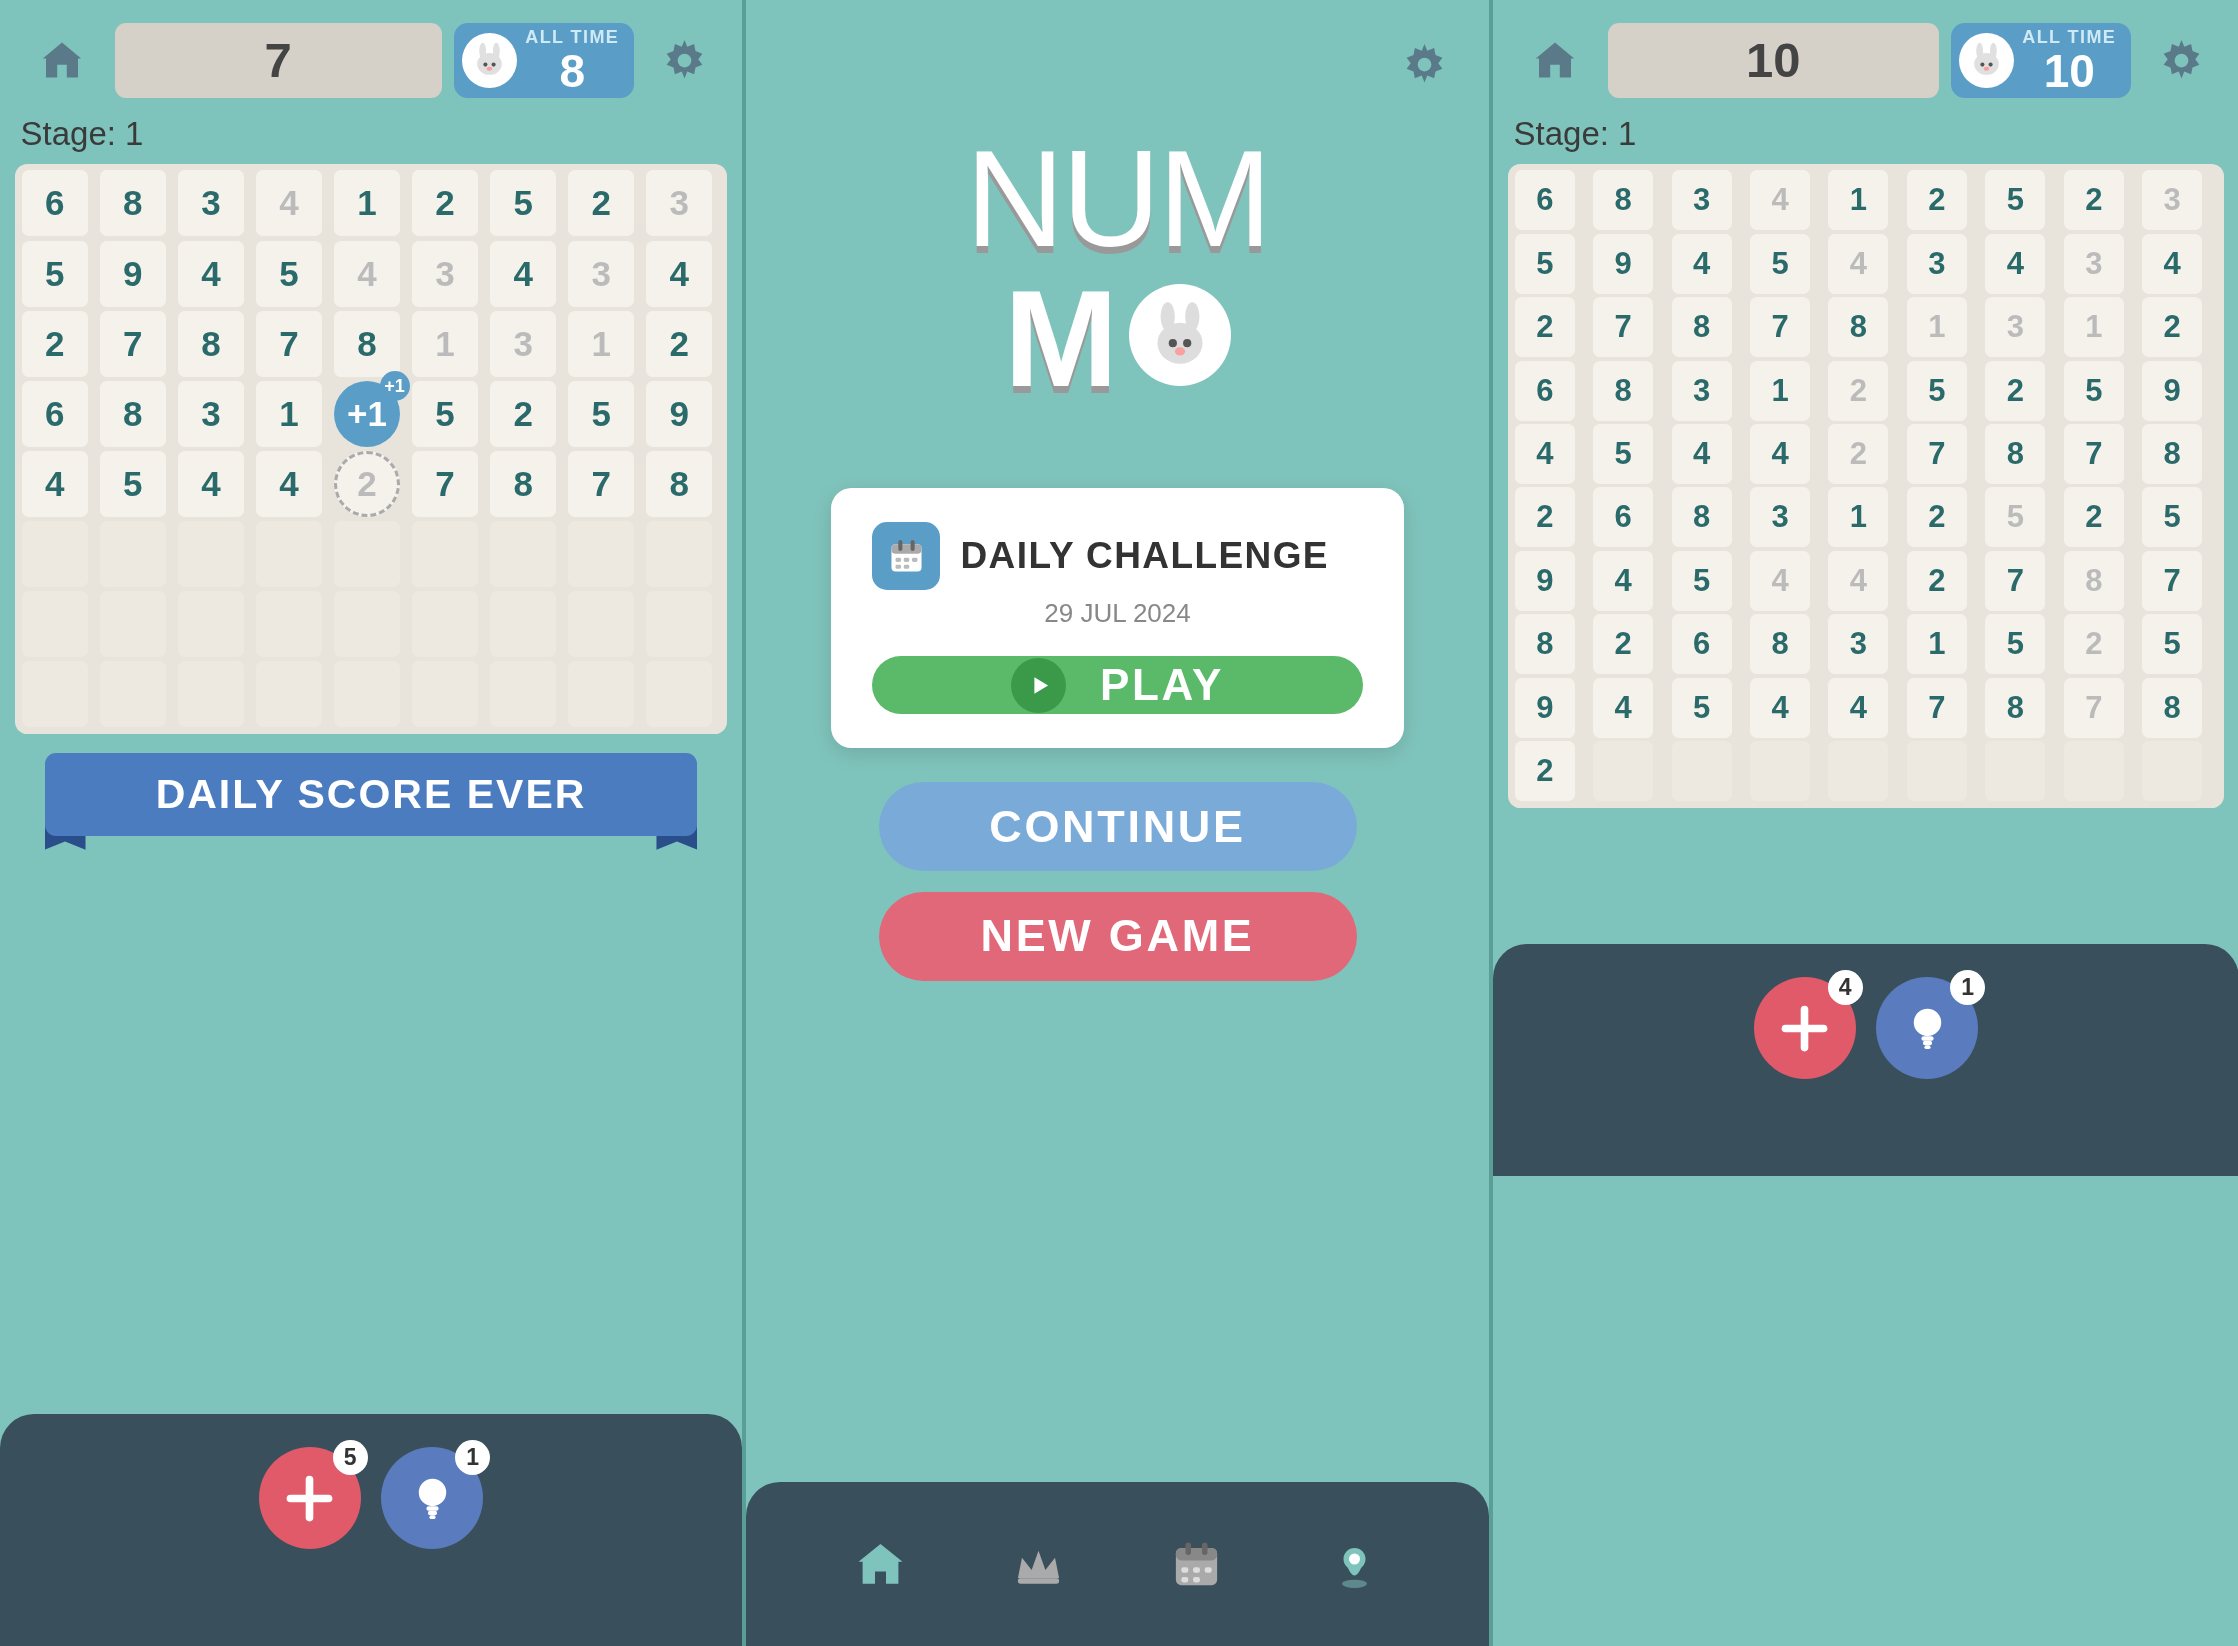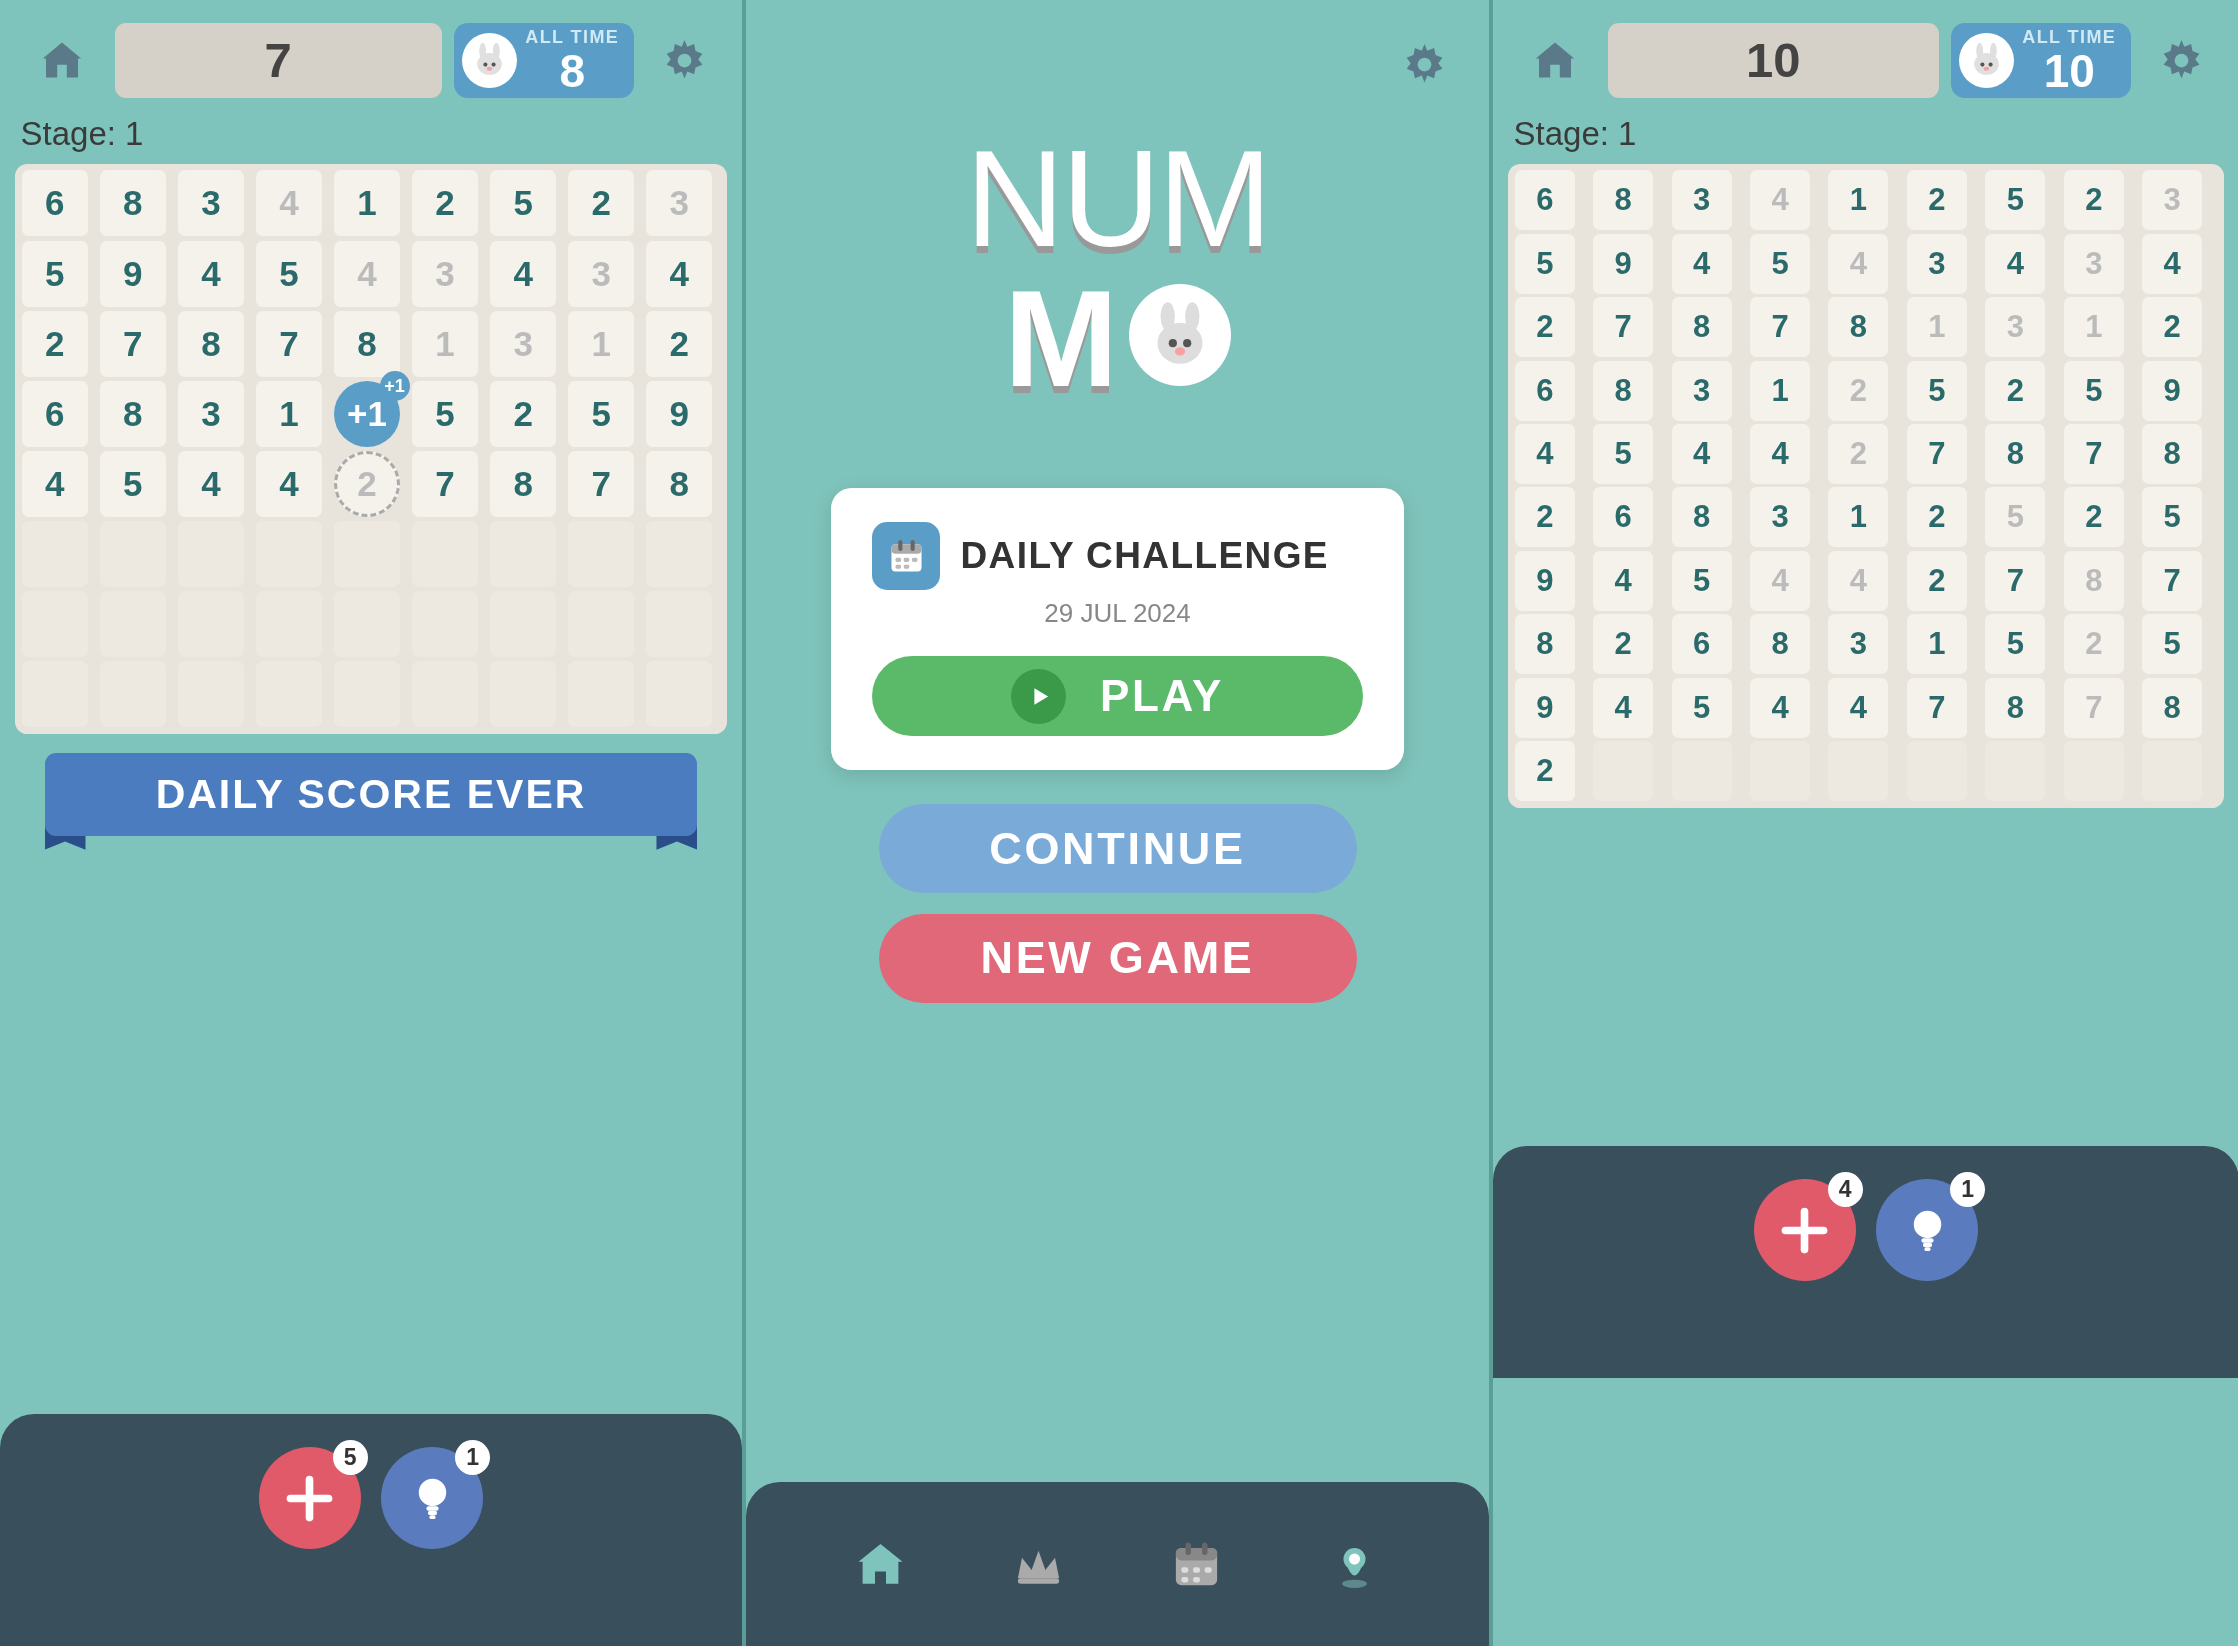--- a/index.html
+++ b/index.html
@@ -29,21 +29,21 @@
       width: 747px;
       height: 1646px;
       border-right: 4.1px solid #5a9e98;
       display: flex;
       flex-direction: column;
       align-items: center;
       justify-content: flex-start;
     }
     .panel-right {
       width: 746px;
-      height: 1378px;
+      height: 1176px;
     }
 
     
     .header {
       display: flex;
       align-items: center;
       padding: 19px 20.5px 13.7px 20.5px;
       gap: 12.3px;
     }
     .btn-home {
@@ -299,21 +299,21 @@
       font-size: 26px;
       color: #888;
       text-align: center;
       margin-bottom: 27px;
     }
     .btn-play {
       background: #5aba6a;
       border-radius: 41px;
       border: none;
       width: 100%;
-      height: 80px;
+      height: 58px;
       display: flex;
       align-items: center;
       justify-content: center;
       gap: 34px;
       cursor: pointer;
     }
     .btn-play-text {
       font-size: 44px;
       font-weight: 900;
       color: #fff;

